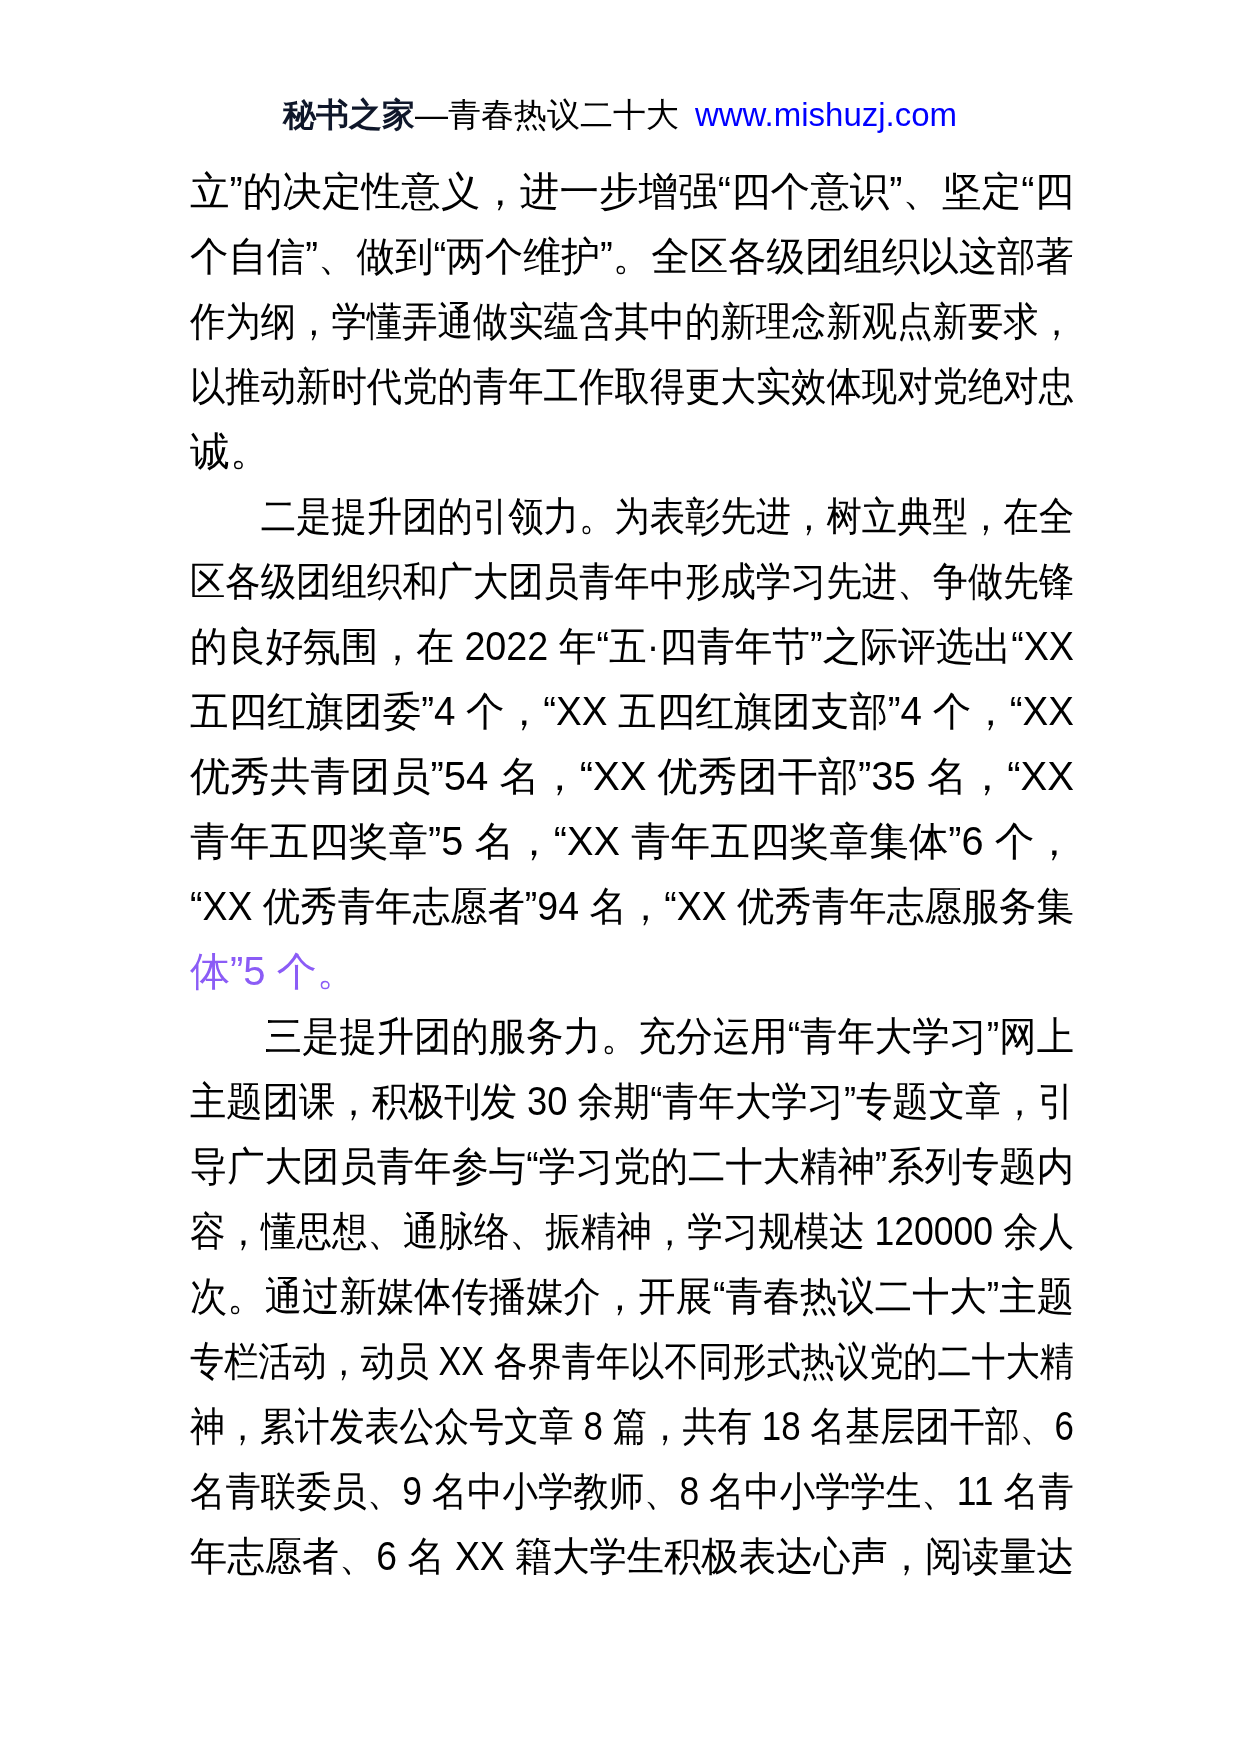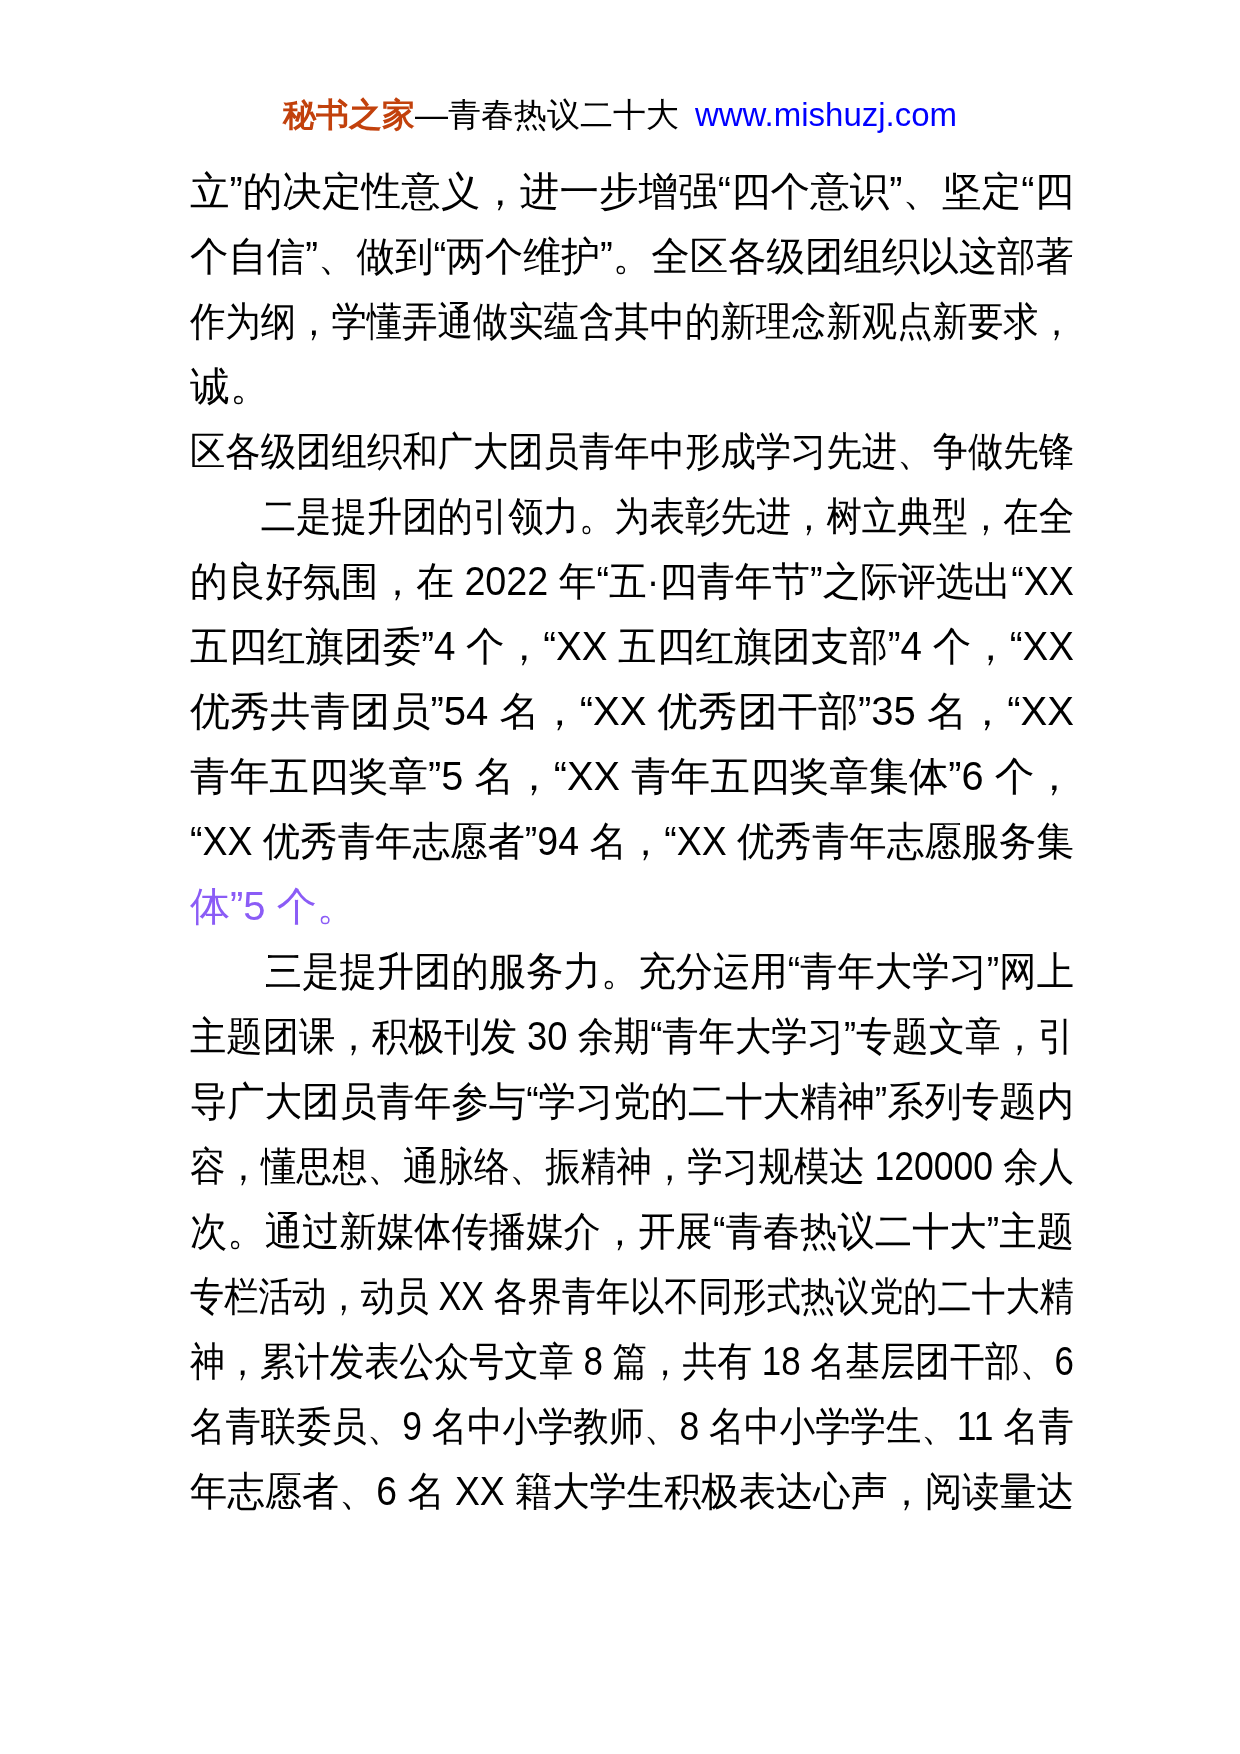--- a/index.html
+++ b/index.html
@@ -53,32 +53,33 @@
     display: inline-block;
     transform-origin: 0 50%;
     white-space: nowrap;
   }
 </style>
 </head>
 <body>
 
 <div class="page">
   <div class="page-header">
-    <span class="brand" style="color: #c2410c;">秘书之家</span><span class="tagline" style="color: rgb(0, 0, 0);">—</span><span class="tagline" style="color: rgb(0, 0, 0);">青春热议二十大</span><a class="site-url" style="color: rgb(0, 0, 255);">www.mishuzj.com</a>
+    <span class="brand" style="color: #0f172a;">秘书之家</span><span class="tagline" style="color: rgb(0, 0, 0);">—</span><span class="tagline" style="color: rgb(0, 0, 0);">青春热议二十大</span><a class="site-url" style="color: rgb(0, 0, 255);">www.mishuzj.com</a>
   </div>
   <div class="doc-content" id="doc-content">
       <div>
         <div class="text-line"><span style="color: rgb(0, 0, 0); transform: scaleX(0.98961);">立”的决定性意义，进一步增强“四个意识”、坚定“四</span></div>
         <div class="text-line"><span style="color: rgb(0, 0, 0); transform: scaleX(0.960902);">个自信”、做到“两个维护”。全区各级团组织以这部著</span></div>
         <div class="text-line"><span style="color: rgb(0, 0, 0); transform: scaleX(0.884);">作为纲，学懂弄通做实蕴含其中的新理念新观点新要求，</span></div>
+        <div class="text-line"><span style="color: rgb(0, 0, 0); transform: scaleX(0.884);">以推动新时代党的青年工作取得更大实效体现对党绝对忠</span></div>
         <div class="text-line"><span style="color: rgb(0, 0, 0);">诚。</span></div>
       </div>
       <div>
+        <div class="text-line"><span style="color: rgb(0, 0, 0); transform: scaleX(0.884);">　　二是提升团的引领力。为表彰先进，树立典型，在全</span></div>
         <div class="text-line"><span style="color: rgb(0, 0, 0); transform: scaleX(0.884);">区各级团组织和广大团员青年中形成学习先进、争做先锋</span></div>
-        <div class="text-line"><span style="color: rgb(0, 0, 0); transform: scaleX(0.884);">　　二是提升团的引领力。为表彰先进，树立典型，在全</span></div>
         <div class="text-line"><span style="color: rgb(0, 0, 0); transform: scaleX(0.942572);">的良好氛围，在 2022 年“五·四青年节”之际评选出“XX</span></div>
         <div class="text-line"><span style="color: rgb(0, 0, 0); transform: scaleX(0.963127);">五四红旗团委”4 个，“XX 五四红旗团支部”4 个，“XX</span></div>
         <div class="text-line"><span style="color: rgb(0, 0, 0); transform: scaleX(1.00189);">优秀共青团员”54 名，“XX 优秀团干部”35 名，“XX</span></div>
         <div class="text-line"><span style="color: rgb(0, 0, 0); transform: scaleX(0.99197);">青年五四奖章”5 名，“XX 青年五四奖章集体”6 个，</span></div>
         <div class="text-line"><span style="color: rgb(0, 0, 0); transform: scaleX(0.935929);">“XX 优秀青年志愿者”94 名，“XX 优秀青年志愿服务集</span></div>
         <div class="text-line"><span style="color: #8b5cf6;">体”5 个。</span></div>
       </div>
       <div>
         <div class="text-line"><span style="color: rgb(0, 0, 0); transform: scaleX(0.933829);">　　三是提升团的服务力。充分运用“青年大学习”网上</span></div>
         <div class="text-line"><span style="color: rgb(0, 0, 0); transform: scaleX(0.908195);">主题团课，积极刊发 30 余期“青年大学习”专题文章，引</span></div>

